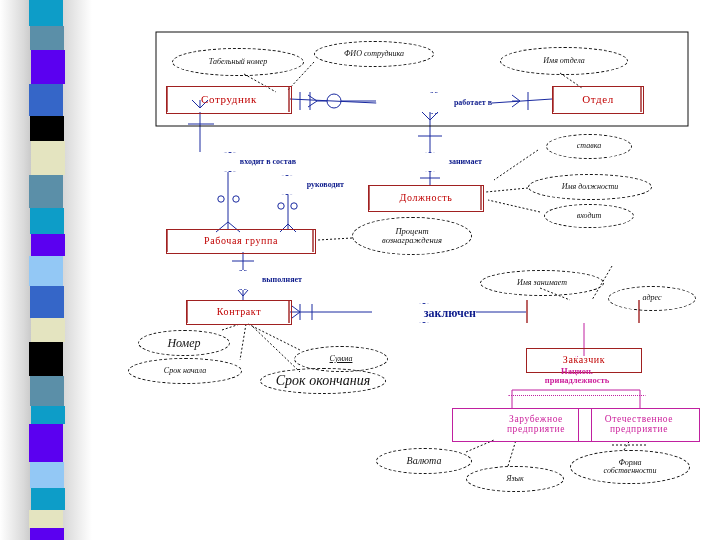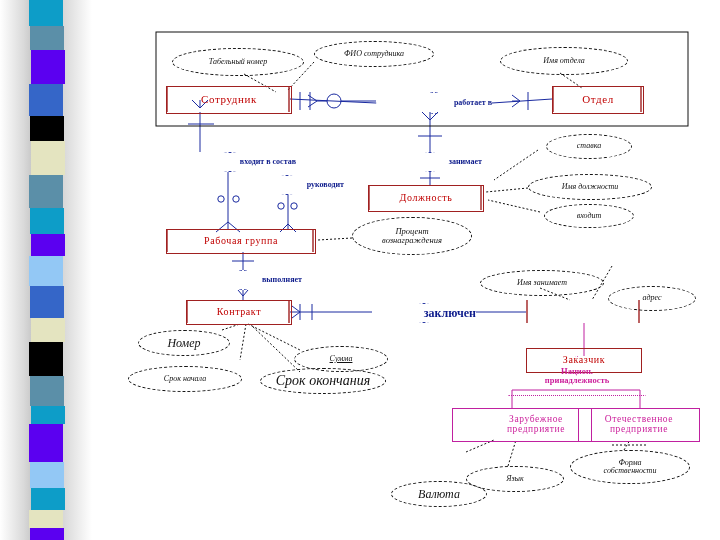--- a/index.html
+++ b/index.html
@@ -256,33 +256,33 @@
       </div>
       <div class="ellipse" style="left: 352px; top: 217px; width: 118px; height: 36px; font-size: 8.5px;">
         <span>Процент<br>вознаграждения</span>
       </div>
       <div class="ellipse" style="left: 138px; top: 330px; width: 90px; height: 24px; font-size: 12px; text-align: right;">
         <span>Номер</span>
       </div>
       <div class="ellipse" style="left: 294px; top: 346px; width: 92px; height: 24px; font-size: 8px; text-decoration: underline;">
         <span>Сумма</span>
       </div>
-      <div class="ellipse" style="left: 128px; top: 358px; width: 112px; height: 24px; font-size: 8px; margin-top: 8px;">
+      <div class="ellipse" style="left: 128px; top: 358px; width: 112px; height: 24px; font-size: 8px;">
         <span>Срок начала</span>
       </div>
       <div class="ellipse" style="left: 260px; top: 368px; width: 124px; height: 24px; font-size: 14px;">
         <span>Срок окончания</span>
       </div>
       <div class="ellipse" style="left: 480px; top: 270px; width: 122px; height: 24px; font-size: 8px;">
         <span>Имя занимает</span>
       </div>
       <div class="ellipse" style="left: 608px; top: 250px; width: 86px; height: 23px; font-size: 8px; margin-top: 36px;">
         <span>адрес</span>
       </div>
-      <div class="ellipse" style="left: 391px; top: 448px; width: 94px; height: 24px; font-size: 12px; margin-top: 33px;">
+      <div class="ellipse" style="left: 376px; top: 448px; width: 94px; height: 24px; font-size: 10px;">
         <span>Валюта</span>
       </div>
       <div class="ellipse" style="left: 466px; top: 466px; width: 96px; height: 24px; font-size: 8px;">
         <span>Язык</span>
       </div>
       <div class="ellipse" style="left: 570px; top: 450px; width: 118px; height: 32px; font-size: 8px;">
         <span>Форма<br>собственности</span>
       </div>
       <div class="rel" style="left: 376px; top: 92px; width: 116px; height: 22px; font-size: 8px;">
         <div class="dia"></div>

